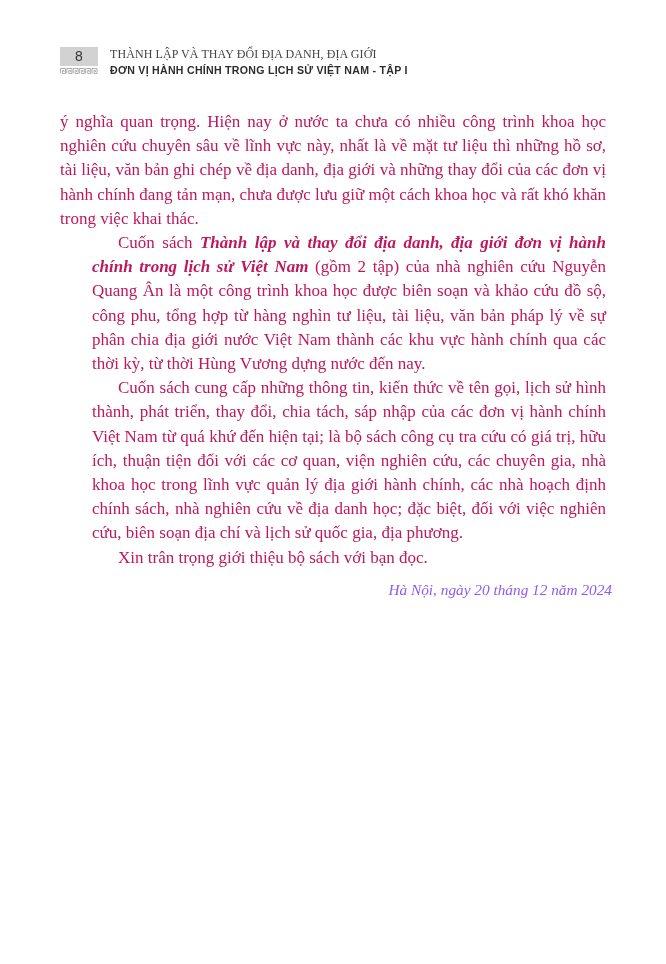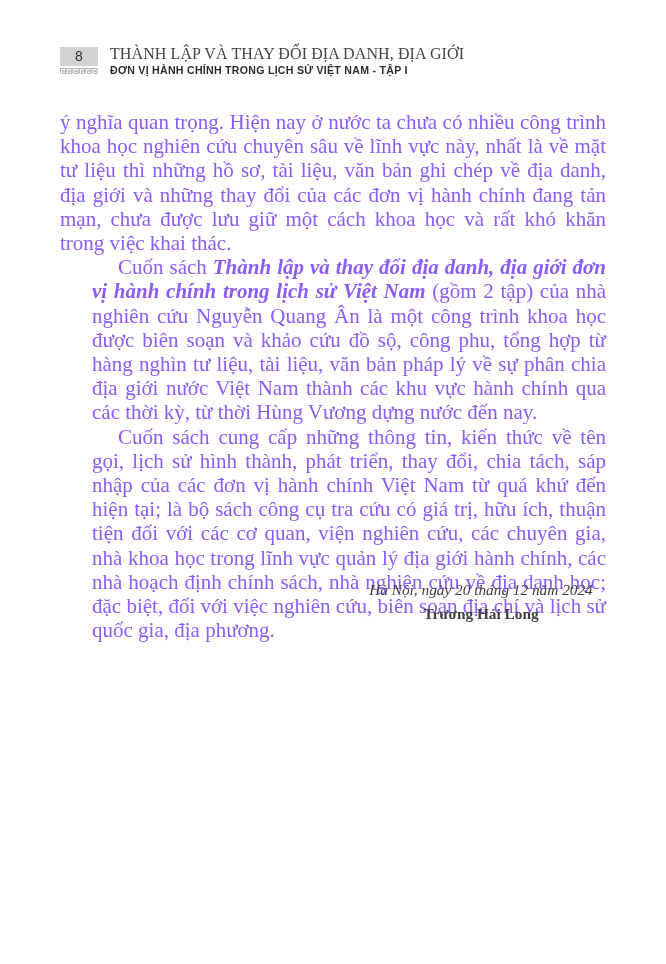--- a/index.html
+++ b/index.html
@@ -9,35 +9,35 @@
   }
   .page-header { position: absolute; left: 60px; top: 47px; width: 560px; height: 30px; }
   .page-num-box {
     position: absolute; left: 0; top: 0; width: 38px; height: 19px; background: #d2d2d2;
     font-family: "Liberation Sans", "DejaVu Sans", sans-serif; font-size: 14px; color: #333;
     text-align: center; line-height: 19px;
   }
   .ornament { position: absolute; left: 0; top: 21px; width: 38px; height: 6px; }
   .header-line1 {
     position: absolute; left: 50px; top: 0px; font-family: "Liberation Serif", serif;
-    font-size: 16px; color: #444; letter-spacing: 0.1px; white-space: nowrap; line-height: 14px;
+    font-size: 12px; color: #444; letter-spacing: 0.1px; white-space: nowrap; line-height: 14px;
   }
   .header-line2 {
     position: absolute; left: 50px; top: 16px; font-family: "Liberation Sans", "DejaVu Sans", sans-serif;
     font-size: 11.5px; font-weight: bold; color: #2c2c2c; white-space: nowrap; line-height: 14px;
     transform: scaleX(0.92); transform-origin: left center; letter-spacing: 0.3px;
   }
   .body-text {
-    position: absolute; left: 60px; top: 110px; width: 546px; font-size: 21px; line-height: 24.2px;
-    text-align: justify; color: #8b5cf6;
+    position: absolute; left: 60px; top: 110px; width: 546px; font-size: 17px; line-height: 24.2px;
+    text-align: justify; color: #be185d;
   }
   .body-text p { margin: 0; }
   .body-text p.indent { text-indent: 26px; margin-left: 32px; }
   .body-text .book-title { font-weight: bold; font-style: italic; }
-  .signature { position: absolute; left: 350px; top: 578px; width: 262px; text-align: center; font-size: 15.3px; line-height: 24.2px; color: #404040; }
+  .signature { position: absolute; left: 350px; top: 578px; width: 262px; text-align: right; font-size: 15.3px; line-height: 24.2px; color: #8b5cf6; }
   .sig-date { font-style: italic; }
   .sig-name { font-weight: bold; }
   .sig-title { }
 </style>
 </head>
 <body>
 
 <div class="page-header">
   <div class="page-num-box">8</div>
   <svg class="ornament" viewBox="0 0 38 6" preserveAspectRatio="none">
@@ -51,18 +51,18 @@
     </g>
   </svg>
   <div class="header-line1">THÀNH LẬP VÀ THAY ĐỔI ĐỊA DANH, ĐỊA GIỚI</div>
   <div class="header-line2">ĐƠN VỊ HÀNH CHÍNH TRONG LỊCH SỬ VIỆT NAM - TẬP I</div>
 </div>
 
 <div class="body-text">
   <p>ý nghĩa quan trọng. Hiện nay ở nước ta chưa có nhiều công trình khoa học nghiên cứu chuyên sâu về lĩnh vực này, nhất là về mặt tư liệu thì những hồ sơ, tài liệu, văn bản ghi chép về địa danh, địa giới và những thay đổi của các đơn vị hành chính đang tản mạn, chưa được lưu giữ một cách khoa học và rất khó khăn trong việc khai thác.</p>
   <p class="indent"><span>Cuốn sách </span><span class="book-title">Thành lập và thay đổi địa danh, địa giới đơn vị hành chính trong lịch sử Việt Nam</span><span> (gồm 2 tập) của nhà nghiên cứu Nguyễn Quang Ân là một công trình khoa học được biên soạn và khảo cứu đồ sộ, công phu, tổng hợp từ hàng nghìn tư liệu, tài liệu, văn bản pháp lý về sự phân chia địa giới nước Việt Nam thành các khu vực hành chính qua các thời kỳ, từ thời Hùng Vương dựng nước đến nay.</span></p>
   <p class="indent">Cuốn sách cung cấp những thông tin, kiến thức về tên gọi, lịch sử hình thành, phát triển, thay đổi, chia tách, sáp nhập của các đơn vị hành chính Việt Nam từ quá khứ đến hiện tại; là bộ sách công cụ tra cứu có giá trị, hữu ích, thuận tiện đối với các cơ quan, viện nghiên cứu, các chuyên gia, nhà khoa học trong lĩnh vực quản lý địa giới hành chính, các nhà hoạch định chính sách, nhà nghiên cứu về địa danh học; đặc biệt, đối với việc nghiên cứu, biên soạn địa chí và lịch sử quốc gia, địa phương.</p>
+  <p class="indent">Xin trân trọng giới thiệu bộ sách với bạn đọc.</p>
 </div>
 
 <div class="signature">
   <div class="sig-date">Hà Nội, ngày 20 tháng 12 năm 2024</div>
-  <div class="sig-name">Trương Hải Long</div>
 </div>
 
 </body></html>

